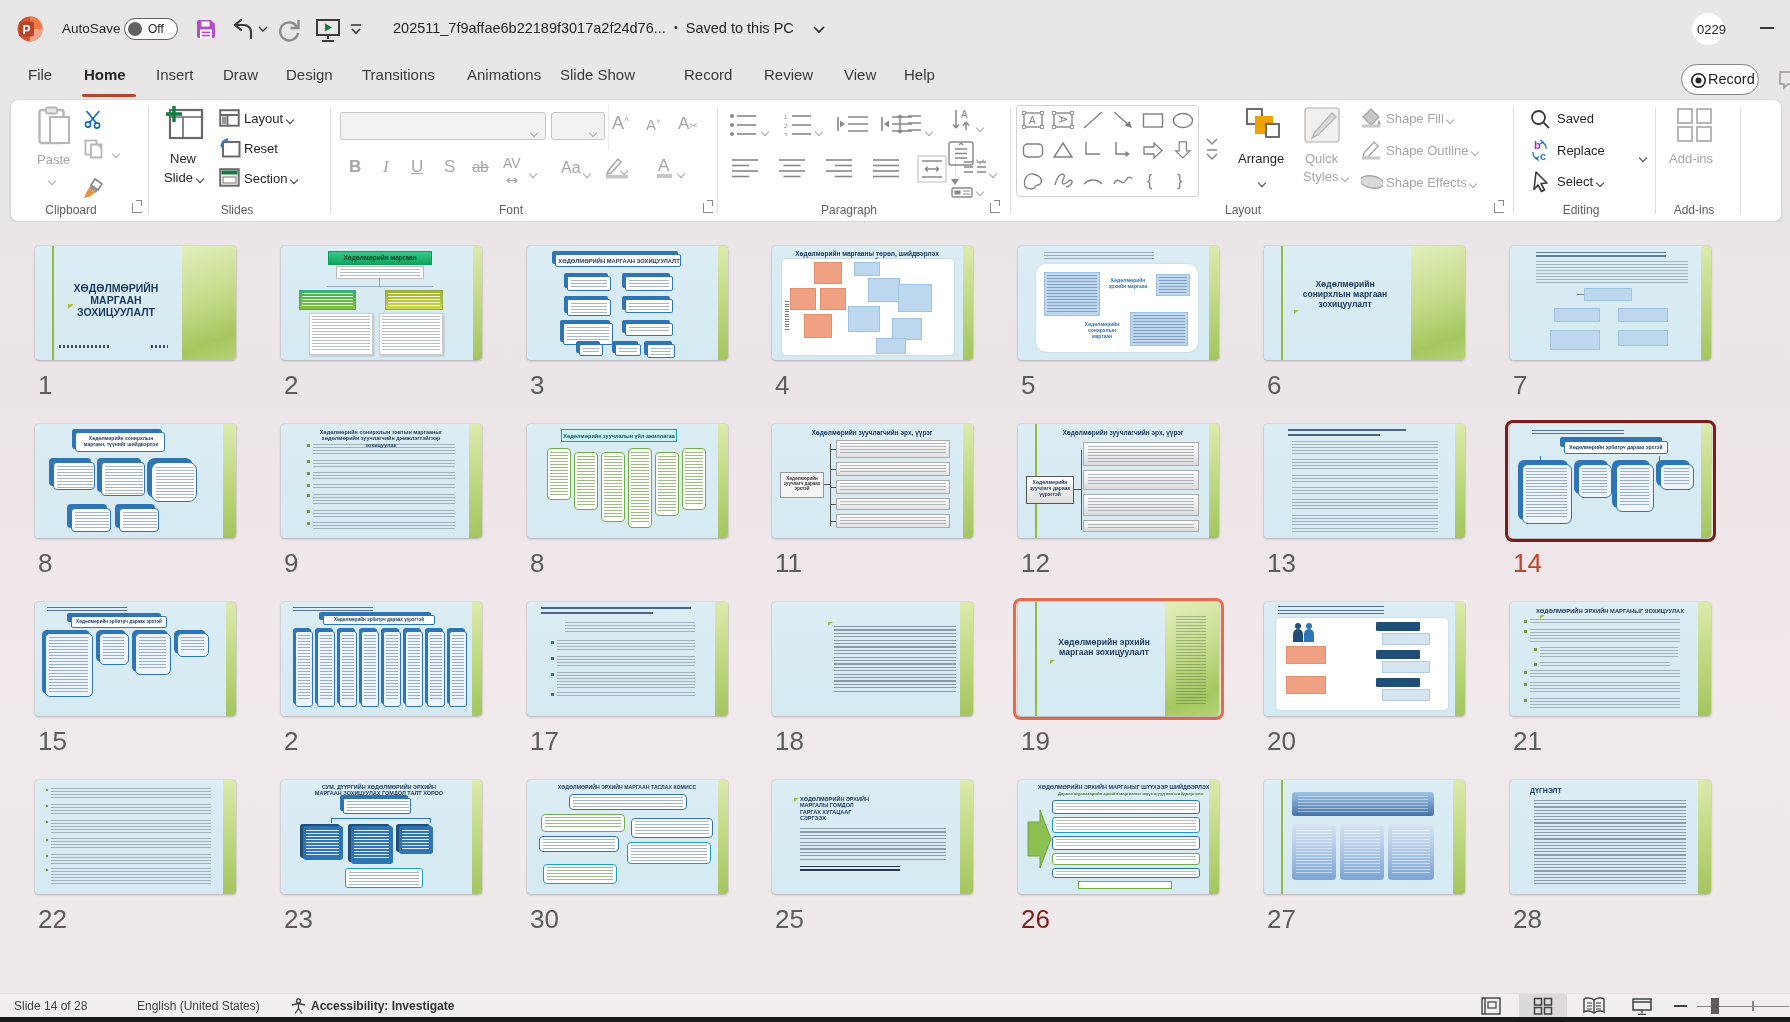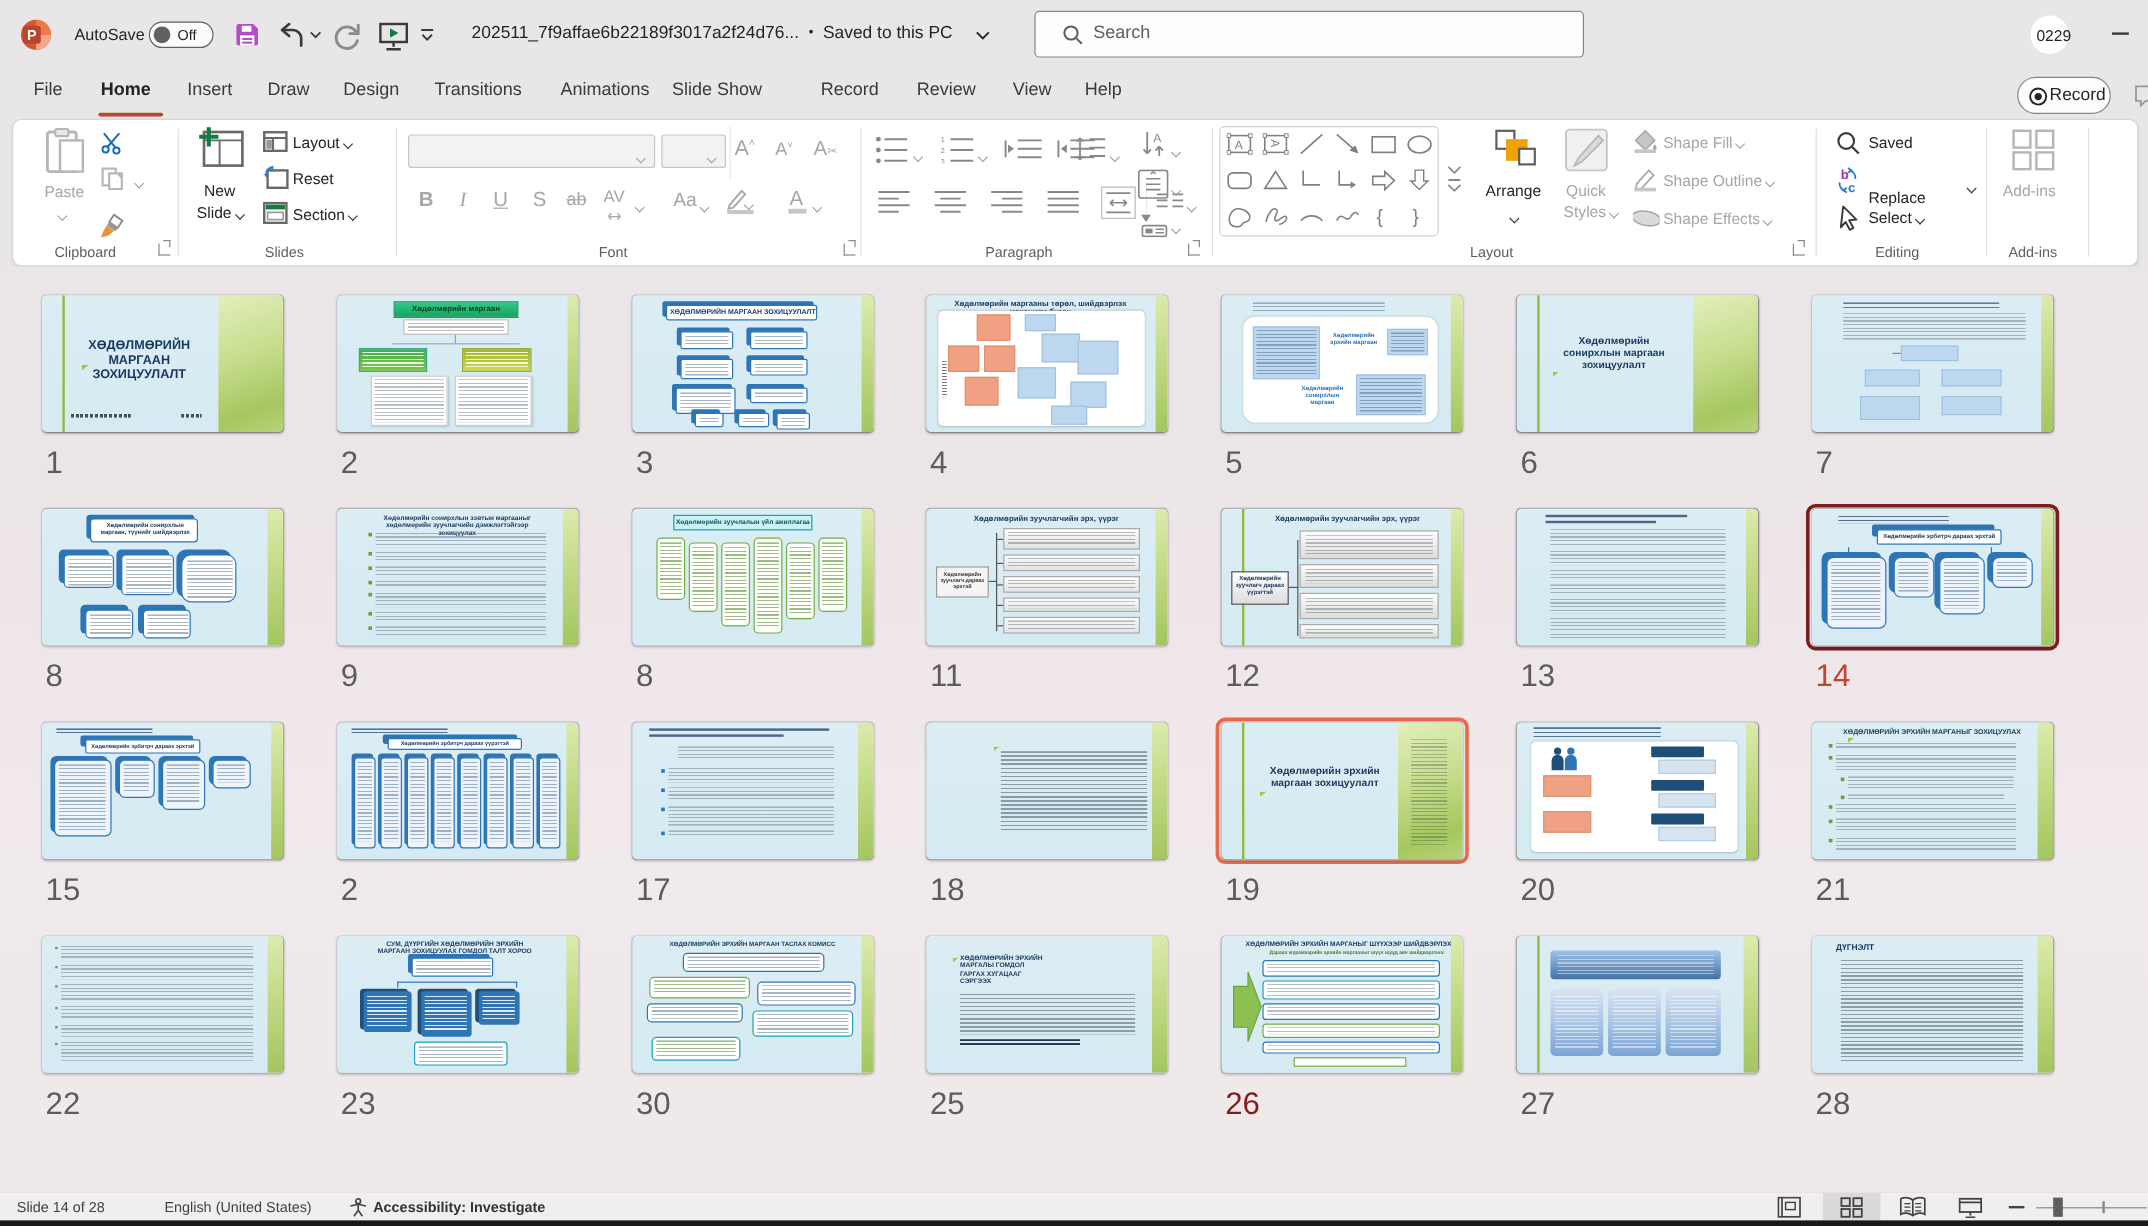--- a/index.html
+++ b/index.html
@@ -72,27 +72,20 @@
    <path d="M10 6.5 l7 4 -7 4 Z" fill="#107c41"></path>
  </svg>
  <svg class="abs" style="left:349px;top:24px" width="14" height="11" viewBox="0 0 14 11">
    <path d="M2 1 h10" stroke="#3b3a39" stroke-width="1.6"></path>
       <path d="M3 5 l4 4 4-4" fill="none" stroke="#3b3a39" stroke-width="1.6"></path>
  </svg>
  <div class="abs" style="left:393px;top:20px;font-size:14.5px;color:#252423">202511_7f9affae6b22189f3017a2f24d76...&nbsp;&nbsp;<span style="font-size:11px;position:relative;top:-2px">•</span>&nbsp; Saved to this PC</div>
  <svg class="abs" style="left:812px;top:25px" width="14" height="10" viewBox="0 0 14 10">
       <path d="M2 2 l5 5 5-5" fill="none" stroke="#252423" stroke-width="1.6"></path>
     </svg>
- <div class="abs" style="left:862px;top:9px;width:458px;height:39px;background:#fdfdfd;border:1px solid #8a8886;border-radius:4px">
-   <svg class="abs" style="left:22px;top:10px" width="18" height="18" viewBox="0 0 18 18">
-        <circle cx="7.5" cy="7.5" r="5.5" fill="none" stroke="#605e5c" stroke-width="1.7"></circle>
-        <path d="M12 12 l4.5 4.5" stroke="#605e5c" stroke-width="1.7"></path>
-      </svg>
-   <div class="abs" style="left:48px;top:9px;font-size:15px;color:#605e5c">Search</div>
- </div>
  <div class="abs" style="left:1692px;top:13px;width:32px;height:32px;border-radius:50%;background:#fff"></div>
  <div class="abs" style="left:1697px;top:22px;font-size:13px;color:#252423">0229</div>
  <div class="abs" style="left:1760px;top:27px;width:14px;height:2px;background:#3b3a39"></div>
 </div>
 <div id="tabrow">
     <div class="tab" style="left:28px">File</div>
     <div class="tab" style="left:84px;font-weight:bold;color:#252423">Home</div>
     <div class="abs" style="left:82px;top:36px;width:54px;height:3px;background:#b7472a;border-radius:2px"></div>
     <div class="tab" style="left:156px">Insert</div>
     <div class="tab" style="left:223px">Draw</div>
@@ -394,21 +387,21 @@
   </svg>
 <div class="btxt" style="left:1557px;top:111px">Saved</div>
 <svg class="abs" style="left:1527px;top:139px" width="25" height="23" viewBox="0 0 25 23">
 <text x="7" y="10" font-size="11" font-weight="bold" fill="#9637bc" font-family="Liberation Sans">b</text>
 <text x="13" y="21" font-size="11" font-weight="bold" fill="#2b7cd3" font-family="Liberation Sans">c</text>
 <path d="M6 13 a6 6 0 0 0 5 7" fill="none" stroke="#2b7cd3" stroke-width="1.5"></path>
 <path d="M12 21.5 l-3 -2 3 -2" fill="none" stroke="#2b7cd3" stroke-width="1.5"></path>
 <path d="M19 10 a6 6 0 0 0 -5 -7" fill="none" stroke="#2b7cd3" stroke-width="1.5"></path>
 <path d="M13 1 l3 2 -3 2" fill="none" stroke="#2b7cd3" stroke-width="1.5"></path>
   </svg>
-<div class="btxt" style="left:1557px;top:157px">Replace</div>
+<div class="btxt" style="left:1557px;top:143px">Replace</div>
 <div class="abs" style="left:1640px;top:147px;color:#3b3a39"><span class="chev"></span></div>
 <svg class="abs" style="left:1532px;top:171px" width="20" height="22" viewBox="0 0 20 22">
 <path d="M4 1 L15 12 l-6 0.5 3.5 6.5 -3 1.5 -3.5 -6.5 -4 4.5 Z" fill="none" stroke="#3b3a39" stroke-width="1.6" stroke-linejoin="round"></path>
   </svg>
 <div class="btxt" style="left:1557px;top:174px">Select <span class="chev" style="color:#3b3a39"></span></div>
 <div class="glabel" style="left:1538px;width:86px">Editing</div>
 <div class="gsep" style="left:1655px"></div>
 <svg class="abs" style="left:1676px;top:107px" width="38" height="36" viewBox="0 0 38 36">
 <rect x="2" y="2" width="14" height="14" fill="none" stroke="#b8b6b4" stroke-width="2"></rect>
 <rect x="21" y="2" width="14" height="14" fill="none" stroke="#b8b6b4" stroke-width="2"></rect>

